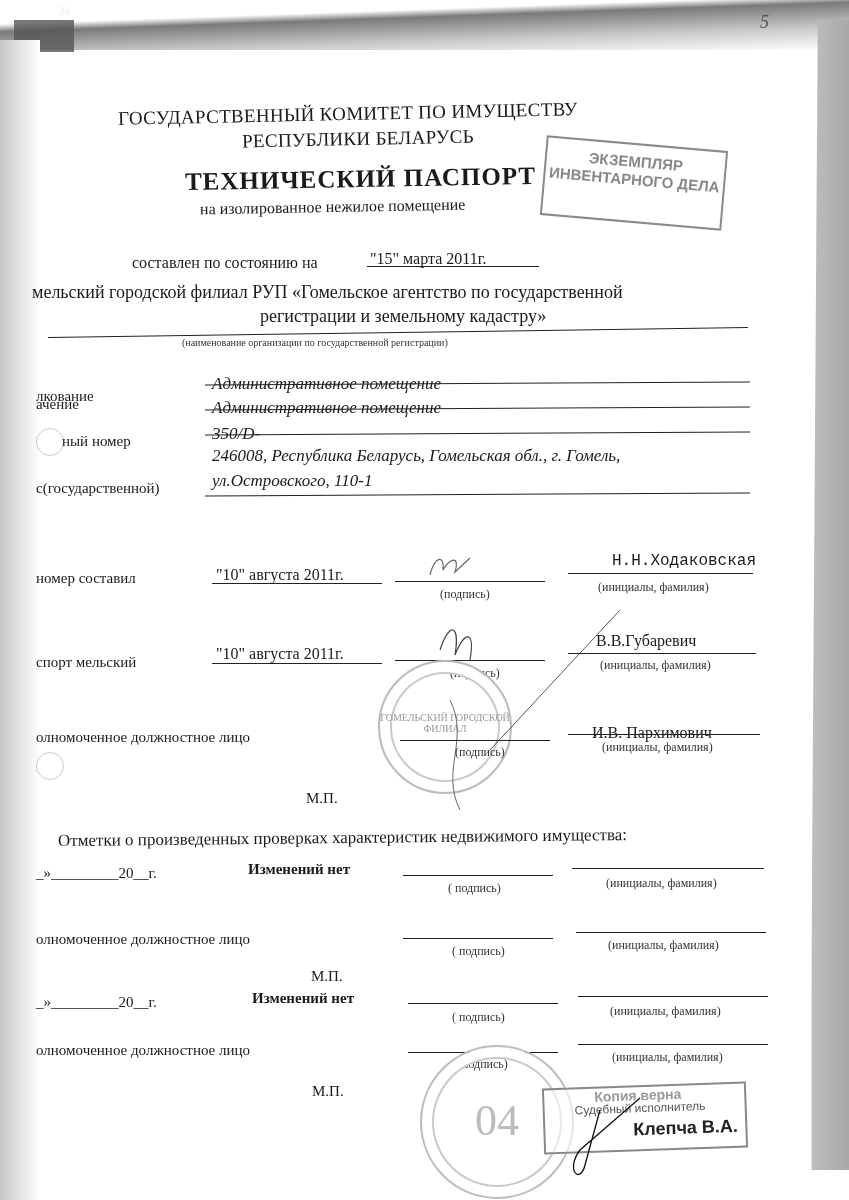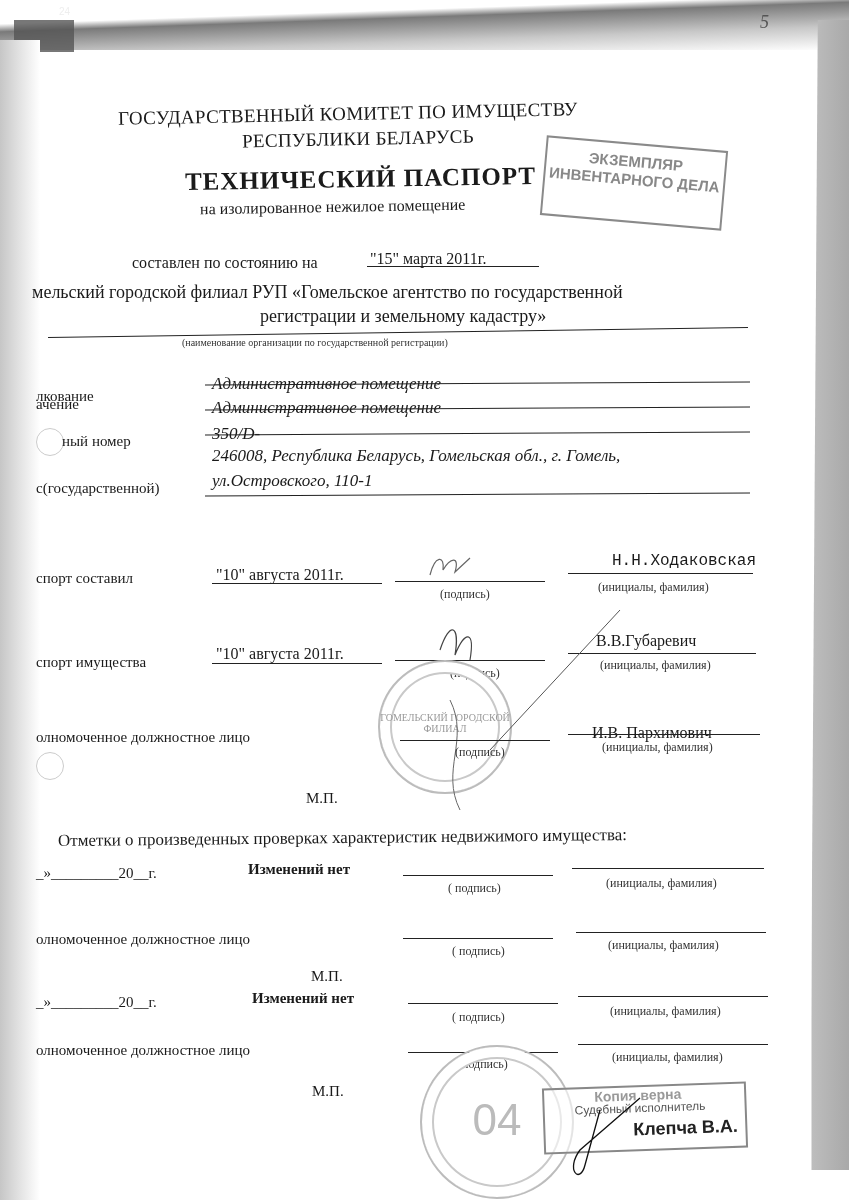--- a/index.html
+++ b/index.html
@@ -108,33 +108,33 @@
 
 <div class="t label" style="left:62px;top:433px;">ный номер</div>
 <div class="t val" style="left:212px;top:424px;">350/D-</div>
 <div class="line" style="left:205px;top:433px;width:545px;transform:rotate(-0.3deg);"></div>
 
 <div class="t val" style="left:212px;top:446px;">246008, Республика Беларусь, Гомельская обл., г. Гомель,</div>
 <div class="t label" style="left:36px;top:480px;">с(государственной)</div>
 <div class="t val" style="left:212px;top:471px;">ул.Островского, 110-1</div>
 <div class="line" style="left:205px;top:494px;width:545px;transform:rotate(-0.3deg);"></div>
 
-<div class="t row" style="left:36px;top:570px;">спорт составил</div>
+<div class="t row" style="left:36px;top:570px;">номер составил</div>
 <div class="t sub" style="left:216px;top:566px;">"10" августа 2011г.</div>
 <div class="line" style="left:212px;top:583px;width:170px;"></div>
 <div class="line" style="left:395px;top:581px;width:150px;"></div>
 <div class="t small" style="left:440px;top:587px;">(подпись)</div>
 <div class="t name" style="left:612px;top:552px;font-family:Liberation Mono, monospace;">Н.Н.Ходаковская</div>
 <div class="line" style="left:568px;top:573px;width:185px;"></div>
 <div class="t small" style="left:598px;top:580px;">(инициалы, фамилия)</div>
 <svg class="sig" style="left:425px;top:550px;" width="60" height="30">
   <path d="M5 25 C 10 5, 20 5, 18 20 C 25 8, 35 5, 30 22 L 45 8" fill="none" stroke="#666" stroke-width="1.2"></path>
 </svg>
 
-<div class="t row" style="left:36px;top:654px;">спорт имущества</div>
+<div class="t row" style="left:36px;top:654px;">спорт мельский</div>
 <div class="t sub" style="left:216px;top:645px;">"10" августа 2011г.</div>
 <div class="line" style="left:212px;top:663px;width:170px;"></div>
 <div class="line" style="left:395px;top:660px;width:150px;"></div>
 <div class="t small" style="left:450px;top:666px;">(подпись)</div>
 <div class="t name" style="left:596px;top:632px;">В.В.Губаревич</div>
 <div class="line" style="left:568px;top:653px;width:188px;"></div>
 <div class="t small" style="left:600px;top:658px;">(инициалы, фамилия)</div>
 
 <div class="seal" style="left:378px;top:660px;width:130px;height:130px;">
   <div style="margin-top:50px;font-size:10px;color:#999;">ГОМЕЛЬСКИЙ ГОРОДСКОЙ ФИЛИАЛ</div>
@@ -178,21 +178,21 @@
 <div class="t small" style="left:610px;top:1004px;">(инициалы, фамилия)</div>
 
 <div class="t row" style="left:36px;top:1042px;">олномоченное должностное лицо</div>
 <div class="line" style="left:408px;top:1052px;width:150px;"></div>
 <div class="t small" style="left:455px;top:1057px;">( подпись)</div>
 <div class="line" style="left:578px;top:1044px;width:190px;"></div>
 <div class="t small" style="left:612px;top:1050px;">(инициалы, фамилия)</div>
 <div class="t row" style="left:312px;top:1083px;">М.П.</div>
 
 <div class="seal" style="left:420px;top:1045px;width:150px;height:150px;">
-  <div style="margin-top:48px;font-size:44px;color:#bbb;font-family:Liberation Sans, sans-serif;">04</div>
+  <div style="margin-top:48px;font-size:44px;color:#bbb;font-family:Liberation Serif, serif;">04</div>
 </div>
 <div class="copy-stamp" style="left:543px;top:1085px;width:200px;height:62px;">
   <div style="position:absolute;left:50px;top:0;font-size:14px;color:#999;font-weight:bold;">Копия верна</div>
   <div style="position:absolute;left:30px;top:14px;font-size:12px;color:#555;">Судебный исполнитель</div>
   <div style="position:absolute;left:88px;top:32px;font-size:18px;color:#222;font-weight:bold;">Клепча В.А.</div>
 </div>
 <svg class="sig" style="left:560px;top:1090px;" width="90" height="90">
   <path d="M80 8 L 20 60 C 5 80, 20 95, 25 75 L 40 20" fill="none" stroke="#111" stroke-width="1.3"></path>
 </svg>
 

